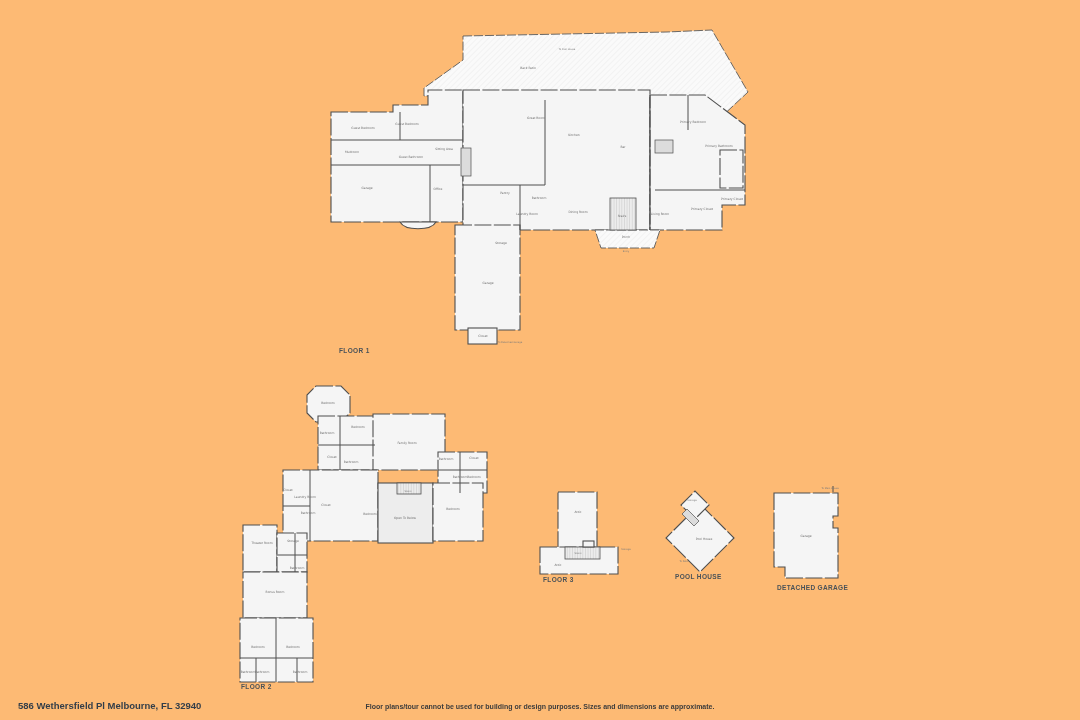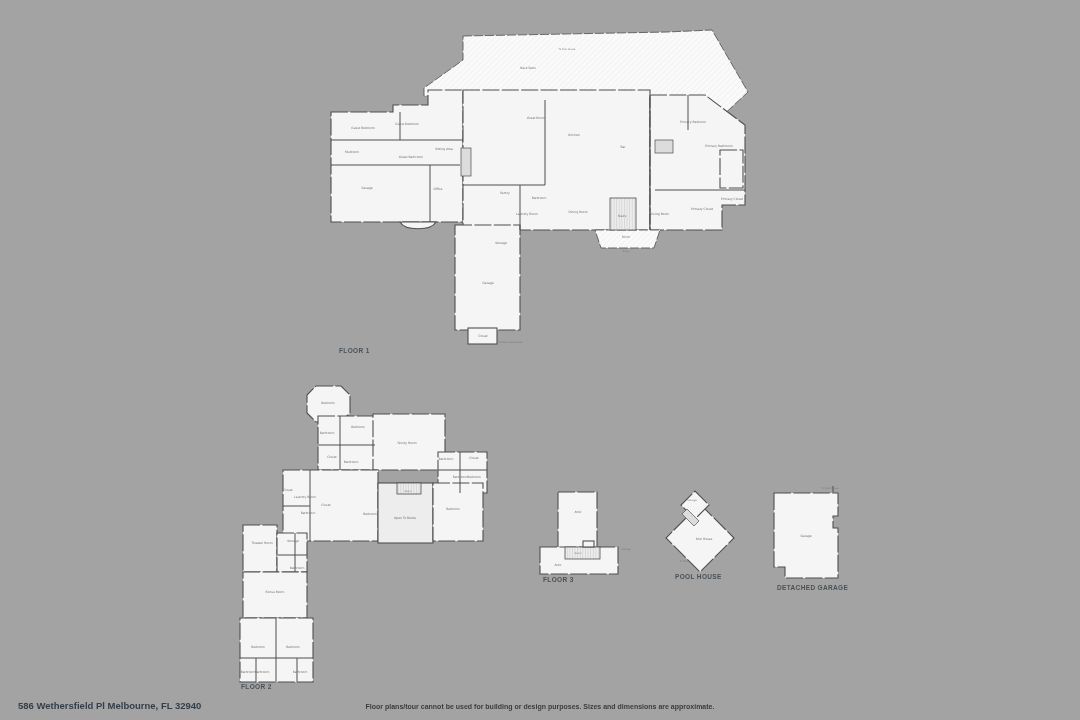--- a/index.html
+++ b/index.html
@@ -1,17 +1,17 @@
 <!DOCTYPE html>
 <html><head>
 <meta charset="utf-8">
 <style>
   html,body{margin:0;padding:0;background:#ffffff;}
   .sheet{
-    position:relative;width:1080px;height:720px;background:#a3a3a3;
+    position:relative;width:1080px;height:720px;background:#fdba74;
     overflow:hidden;font-family:"Liberation Sans",sans-serif;
   }
   .plan-heading{
     position:absolute;font-size:6.5px;font-weight:bold;color:#4a5258;
     letter-spacing:.35px;white-space:nowrap;
   }
   .footer-address{
     position:absolute;left:18px;top:700px;font-size:9.5px;font-weight:bold;
     color:#333e49;white-space:nowrap;
   }

